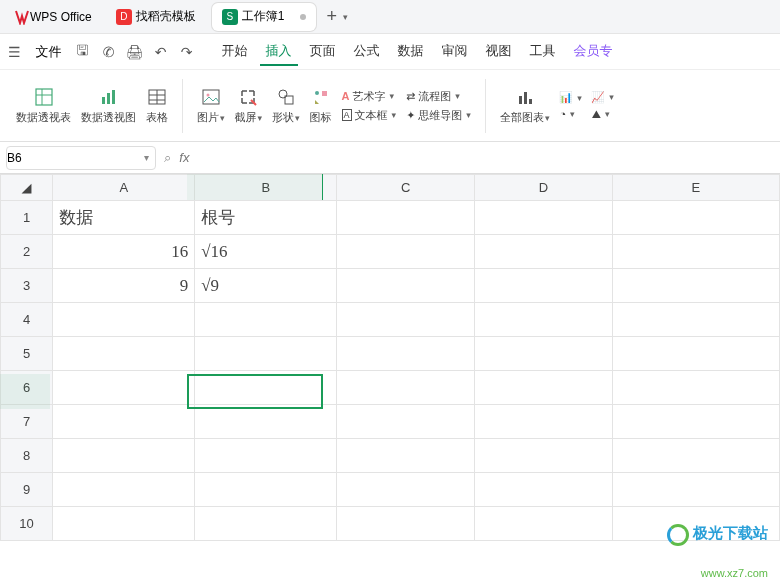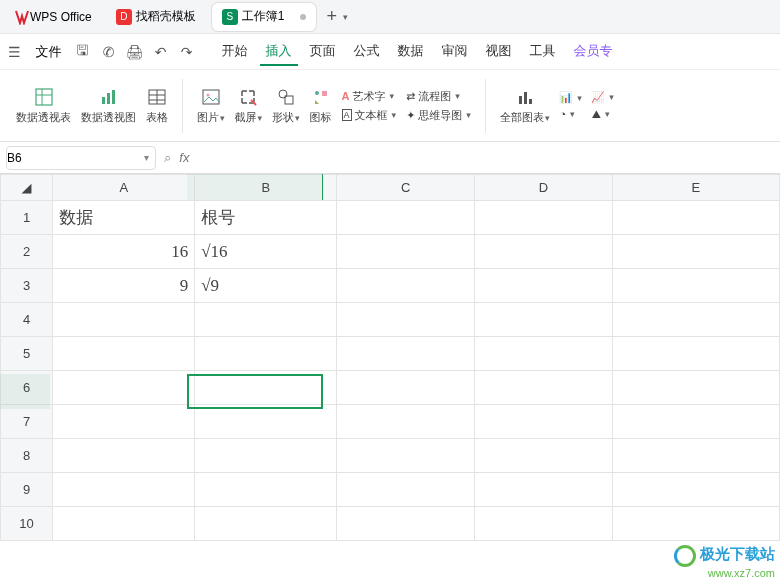--- a/index.html
+++ b/index.html
@@ -41,23 +41,23 @@
 .corner{width:50px;}
 .colA,.colB{width:136px;} .colC,.colD{width:132px;} .colE{width:160px;}
 .hdr-row1{font-size:17px;font-family:"SimSun",serif;}
 tbody tr:nth-child(1) td{font-size:17px;}
 tbody tr:nth-child(2) td,tbody tr:nth-child(3) td{font-size:17px;font-family:"SimSun",serif;}
 .sel-overlay{position:absolute;border:2px solid #1a9c58;pointer-events:none;}
 .sel-b6{top:200px;left:187px;width:136px;height:35px;}
 .row6-hl{position:absolute;top:200px;left:0;width:50px;height:35px;background:rgba(26,156,88,0.08);pointer-events:none;}
 .colB-hl{position:absolute;top:0;left:187px;width:136px;height:26px;background:rgba(26,156,88,0.06);pointer-events:none;}
 .colB-sep{position:absolute;top:0;left:322px;width:1px;height:26px;background:#1a9c58;}
-.watermark{position:absolute;right:5px;bottom:6px;text-align:right;font-size:12px;pointer-events:none;}
+.watermark{position:absolute;right:12px;bottom:6px;text-align:right;font-size:12px;pointer-events:none;}
 .watermark .line1{color:#2aa0d8;font-weight:bold;font-size:15px;}
-.watermark .line2{color:#5fbb4a;font-size:11px;}
+.watermark .line2{color:#5fbb4a;font-size:11px;margin-top:21px;}
 .watermark .logo{display:inline-block;width:22px;height:22px;border:3px solid #5fbb4a;border-left-color:#2aa0d8;border-radius:50%;vertical-align:middle;margin-right:4px;}
 .file-label{font-size:13px;margin-left:13px;margin-right:8px;}
 .hamburger{font-size:14px;color:#555;margin-right:2px;}
 </style>
 </head>
 <body>
 
 <div class="titlebar">
   <div class="app-logo">
     <svg width="16" height="16" viewBox="0 0 16 16">

